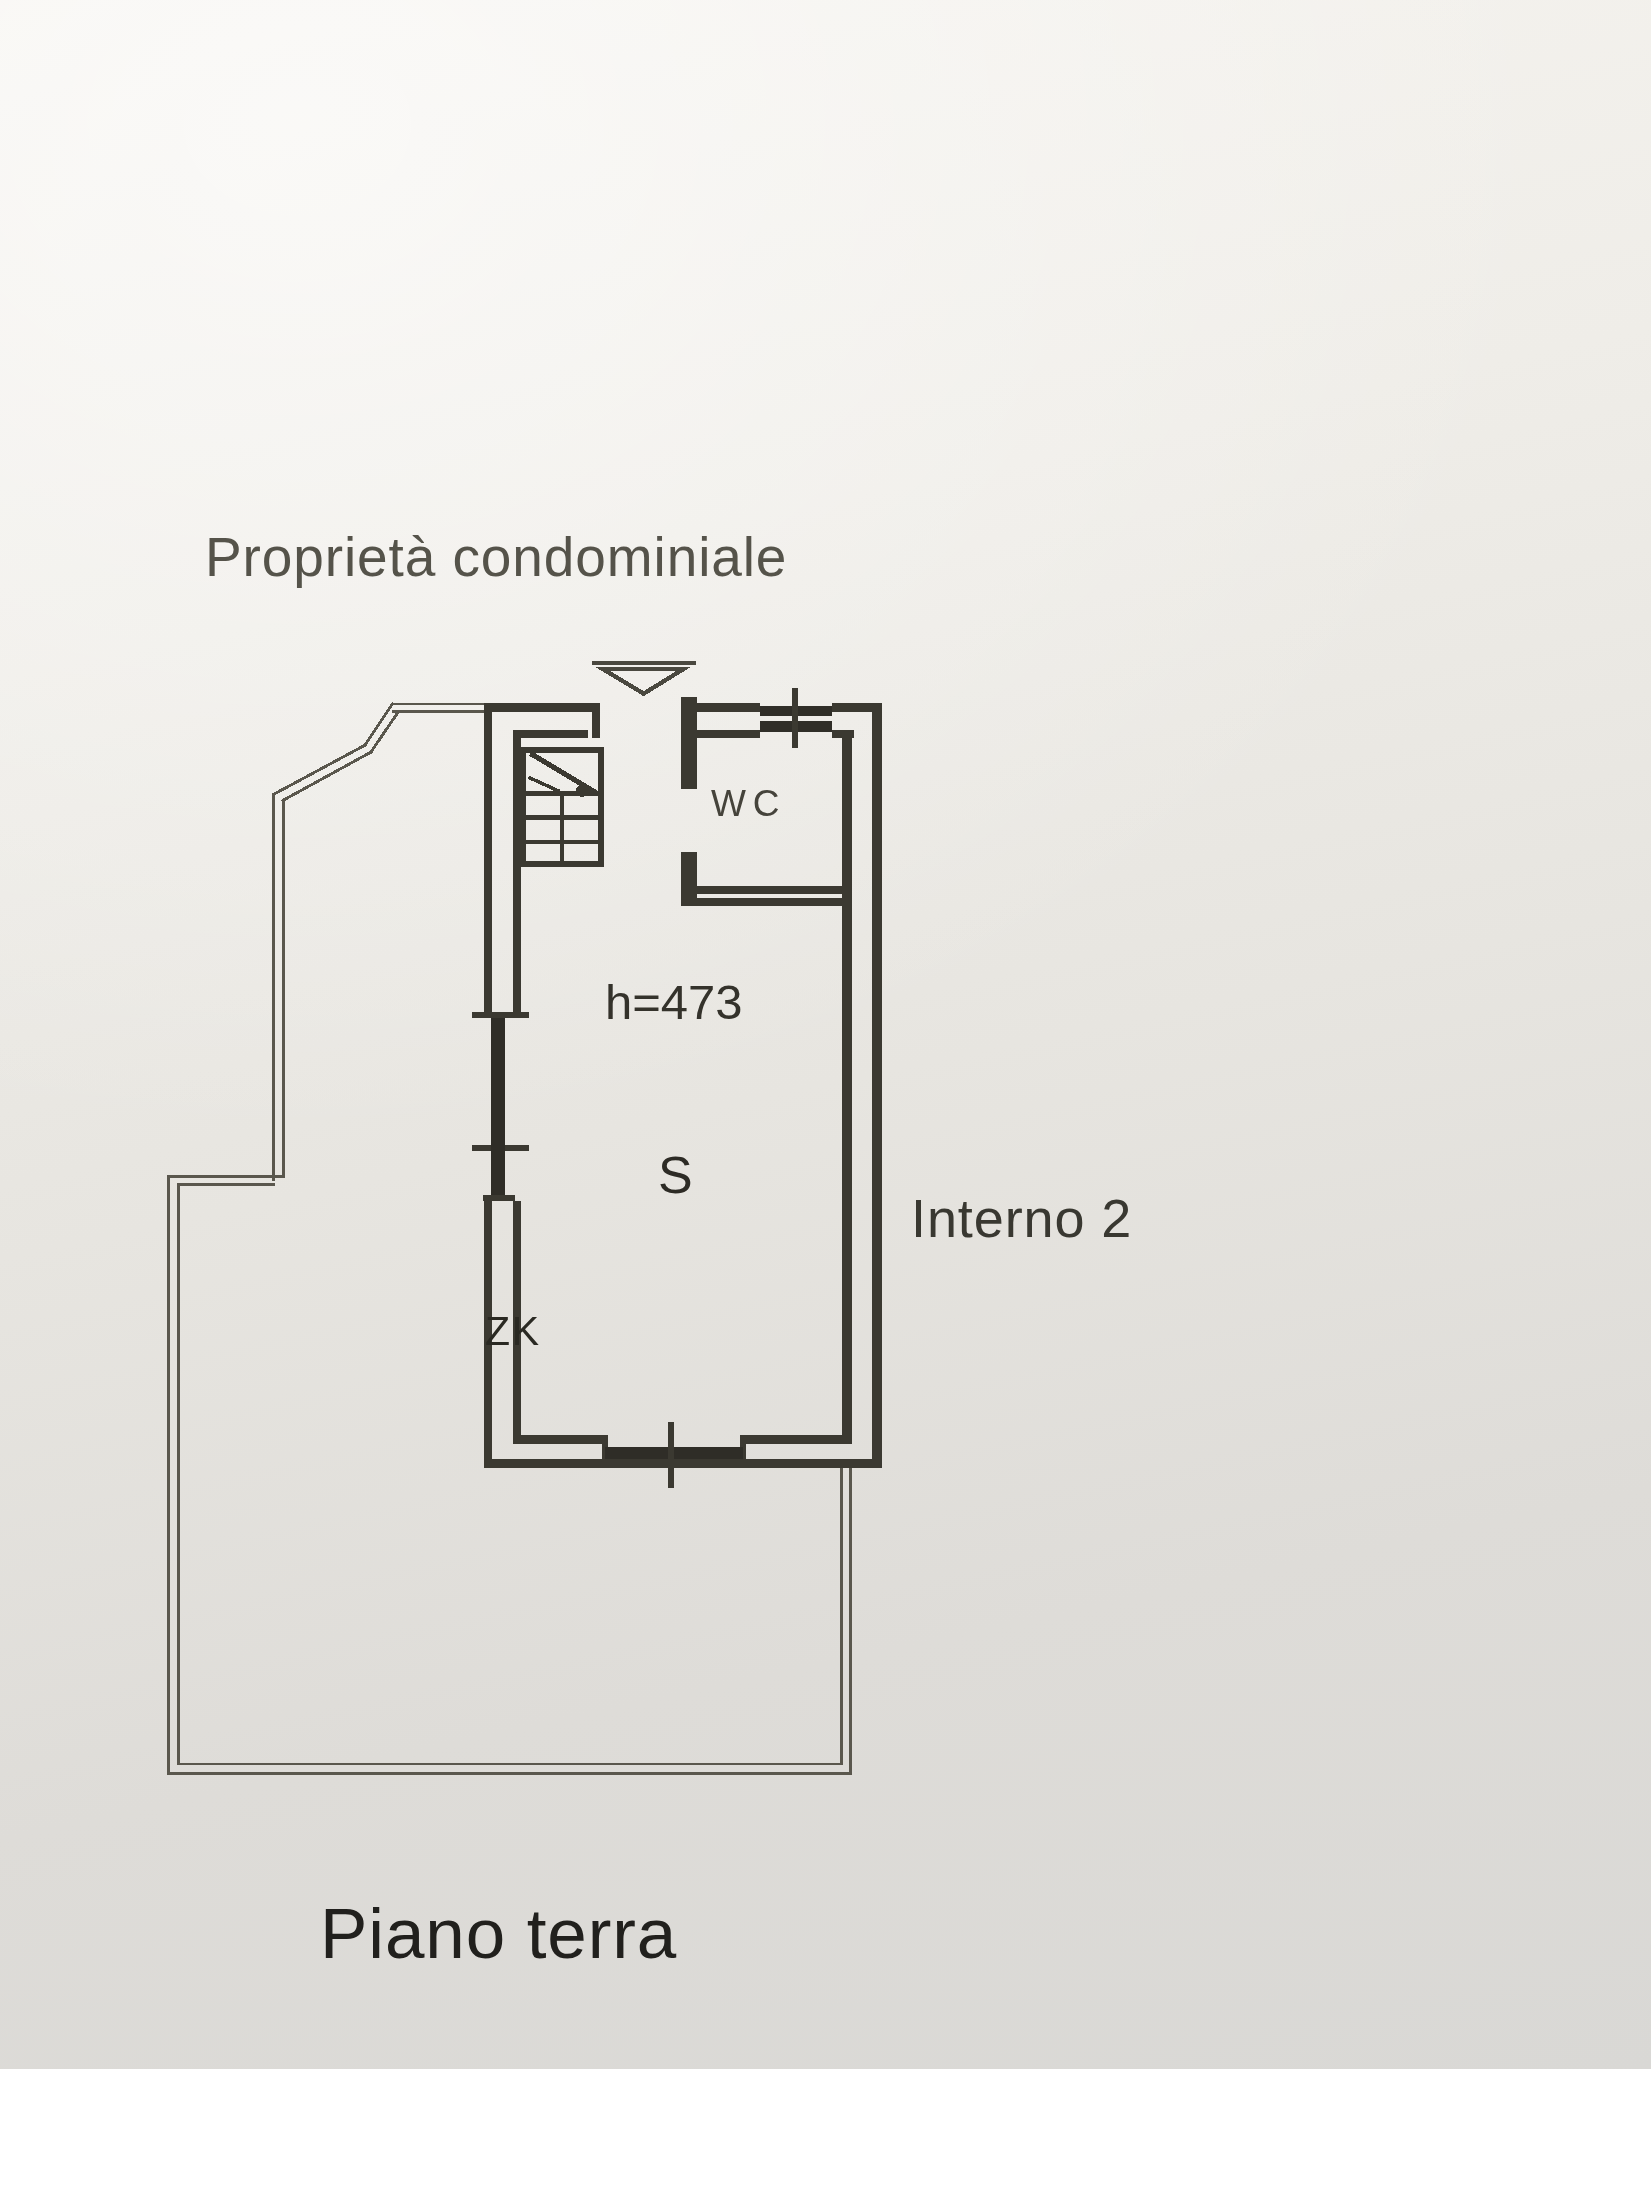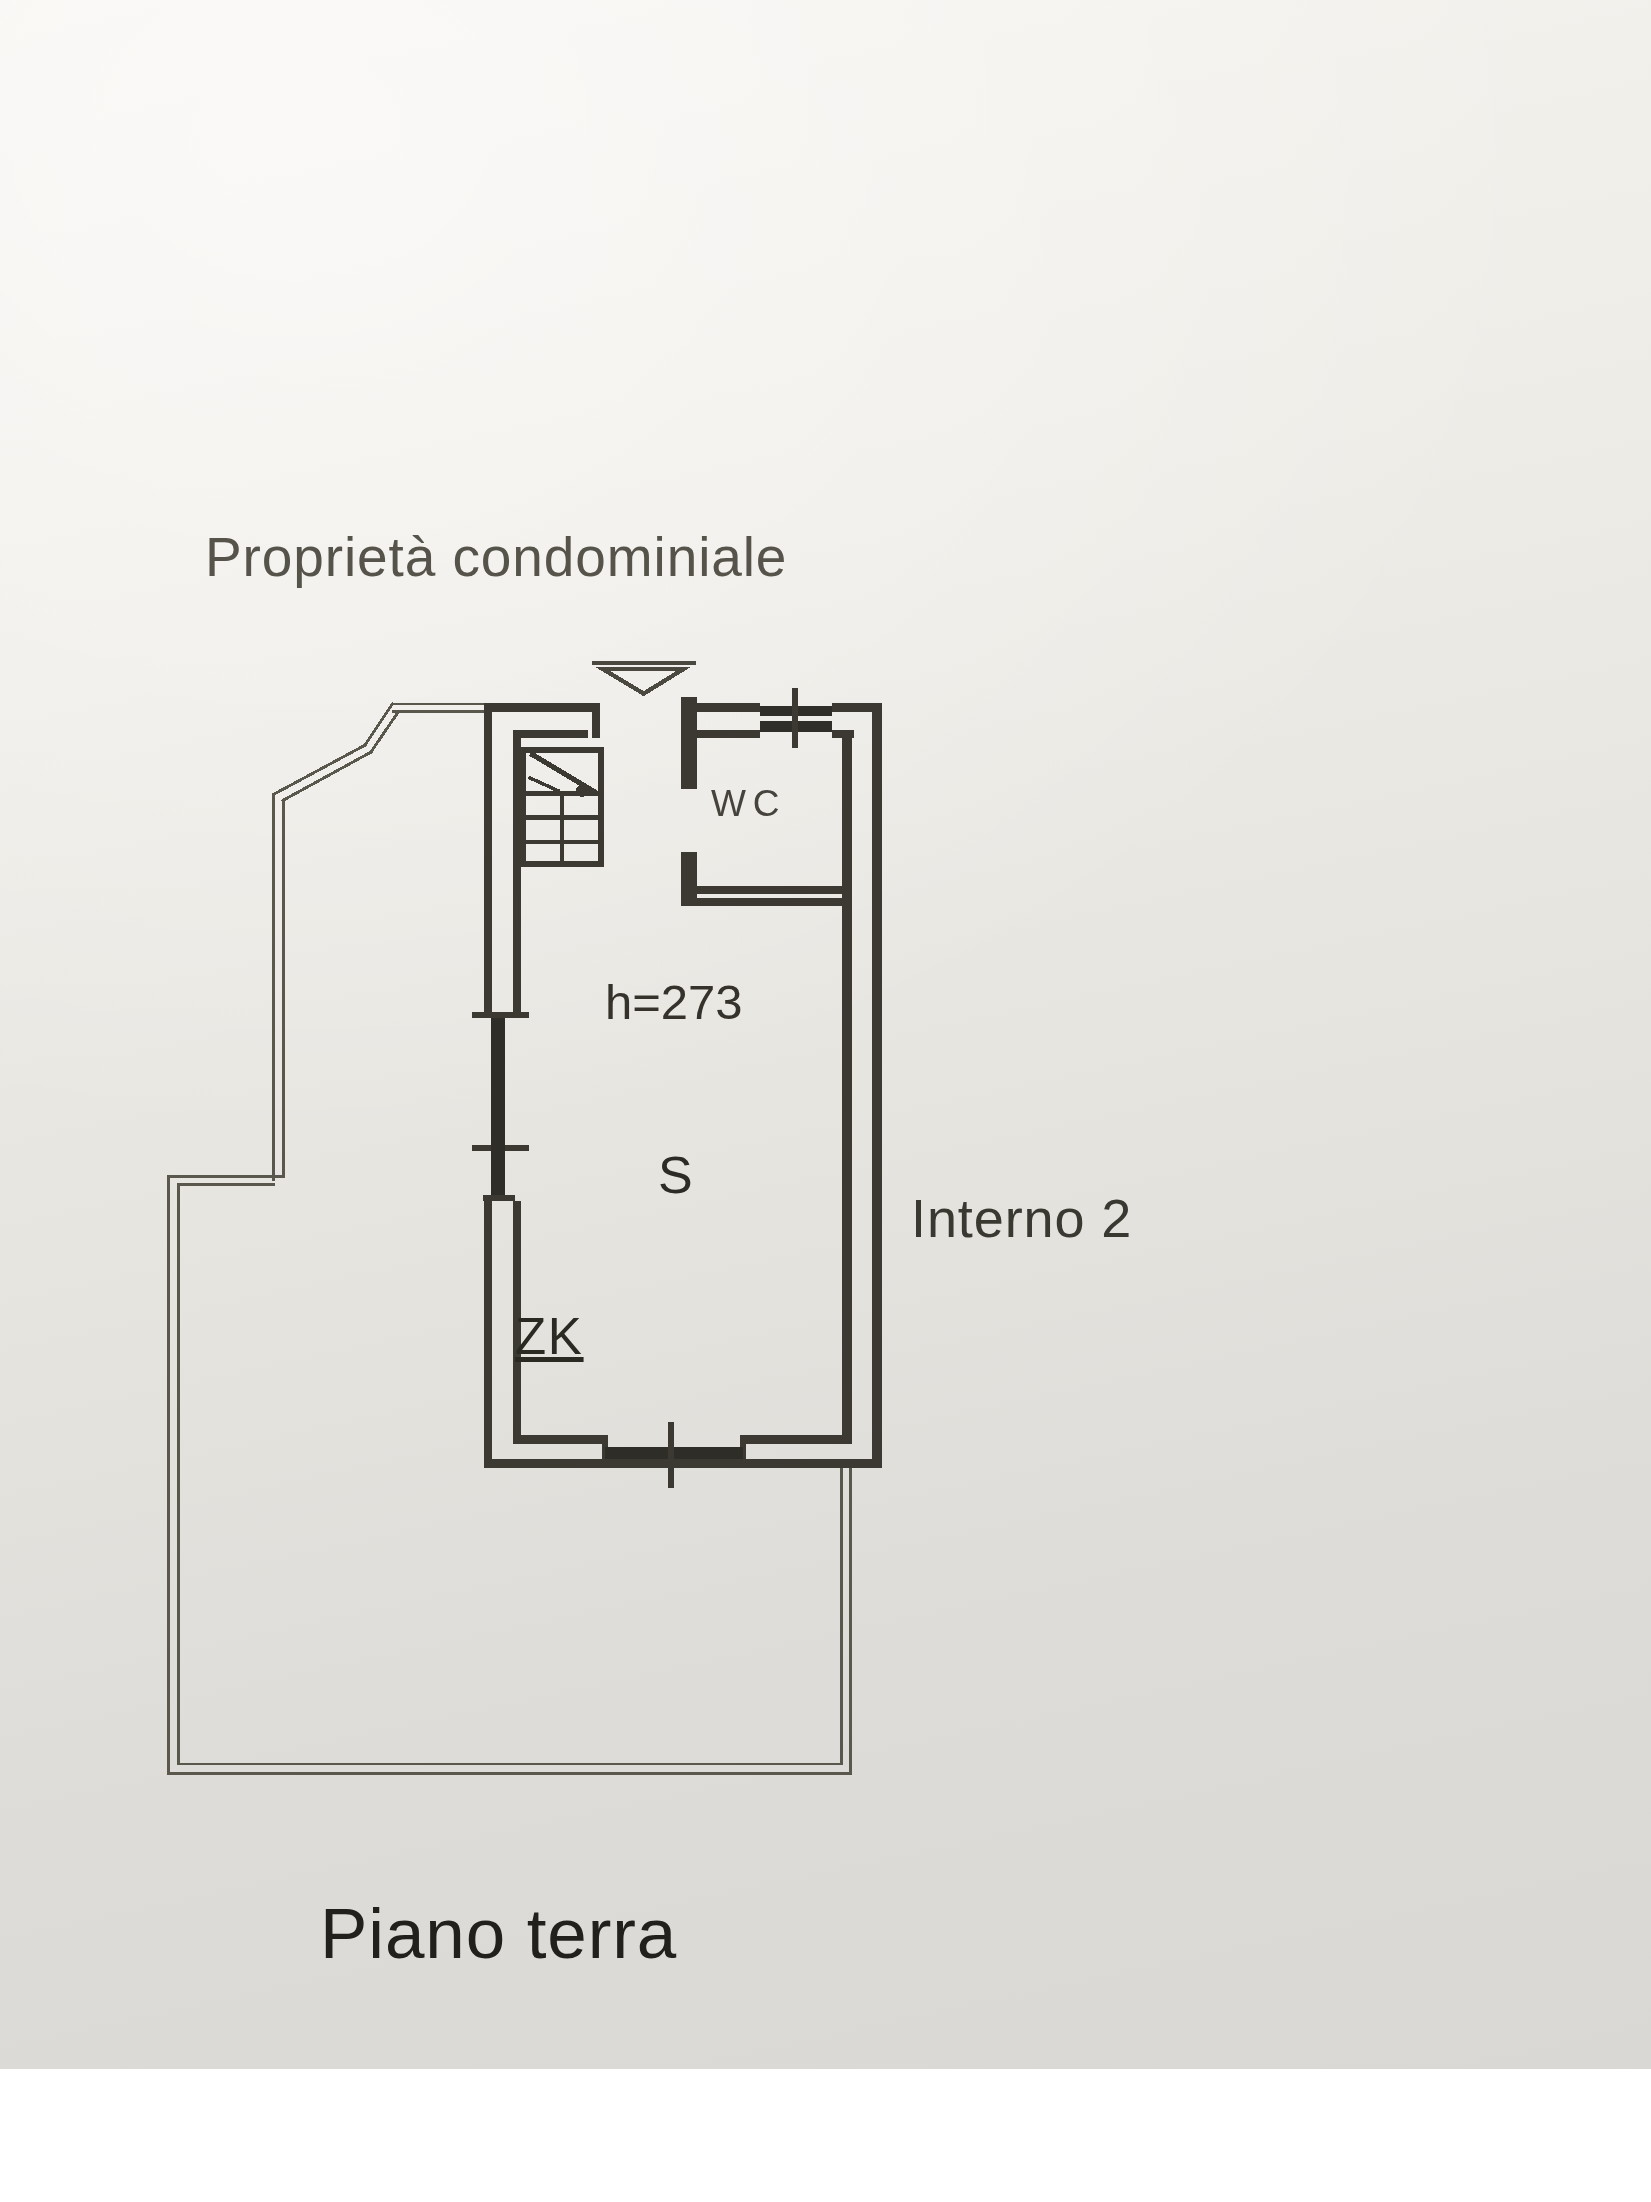--- a/index.html
+++ b/index.html
@@ -16,21 +16,21 @@
   svg.plan{position:absolute;left:0;top:0;width:1652px;height:2203px;}
   .lbl{
     position:absolute;white-space:pre;line-height:1;
     filter:blur(0.3px);
   }
   .lbl-proprieta{left:205px;top:530px;font-size:55px;color:#55534a;letter-spacing:0.9px;}
   .lbl-wc{left:711px;top:785px;font-size:37px;color:#45433b;letter-spacing:6.9px;}
   .lbl-h273{left:605px;top:978px;font-size:49px;color:#34322b;}
   .lbl-s{left:658px;top:1149px;font-size:52px;color:#2d2b25;}
   .lbl-interno{left:911px;top:1191px;font-size:54px;color:#393831;letter-spacing:0.9px;}
-  .lbl-zk{left:515px;top:1311px;font-size:51px;color:#2a2922;letter-spacing:1.7px;text-decoration:underline;}
+  .lbl-zk{left:485px;top:1311px;font-size:41px;color:#2a2922;letter-spacing:1.7px;}
   .lbl-piano{left:320px;top:1898px;font-size:71px;color:#21201d;letter-spacing:0.9px;}
 </style>
 </head>
 <body>
 
 <div class="photo">
 
   <svg class="plan" viewBox="0 0 1920 2560" stroke-linecap="square" shape-rendering="crispEdges">
 
     <g stroke="#5a574d" stroke-width="3.4" fill="none">
@@ -120,21 +120,21 @@
     <g stroke="#4a483f" fill="none">
       <line x1="690" y1="770" x2="806" y2="770" stroke-width="5"></line>
       <polygon points="700,777 795,777 748,806" stroke-width="5"></polygon>
     </g>
   </svg>
 
   <div class="lbl lbl-proprieta">Proprietà condominiale</div>
 
   <div class="lbl lbl-wc">WC</div>
 
-  <div class="lbl lbl-h273">h=273</div>
+  <div class="lbl lbl-h273">h=473</div>
 
   <div class="lbl lbl-s">S</div>
 
   <div class="lbl lbl-interno">Interno 2</div>
 
   <div class="lbl lbl-zk">ZK</div>
 
   <div class="lbl lbl-piano">Piano terra</div>
 </div>
 

